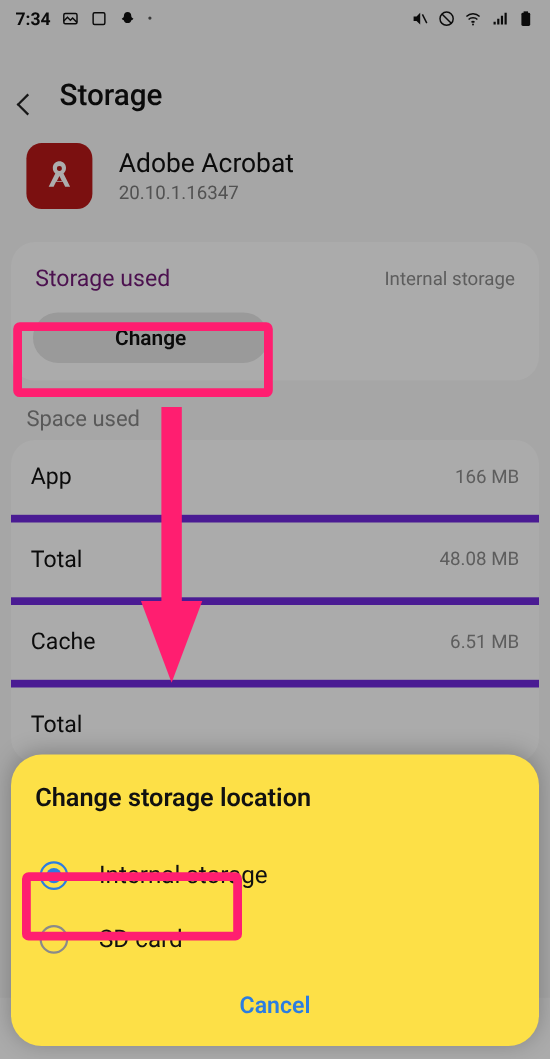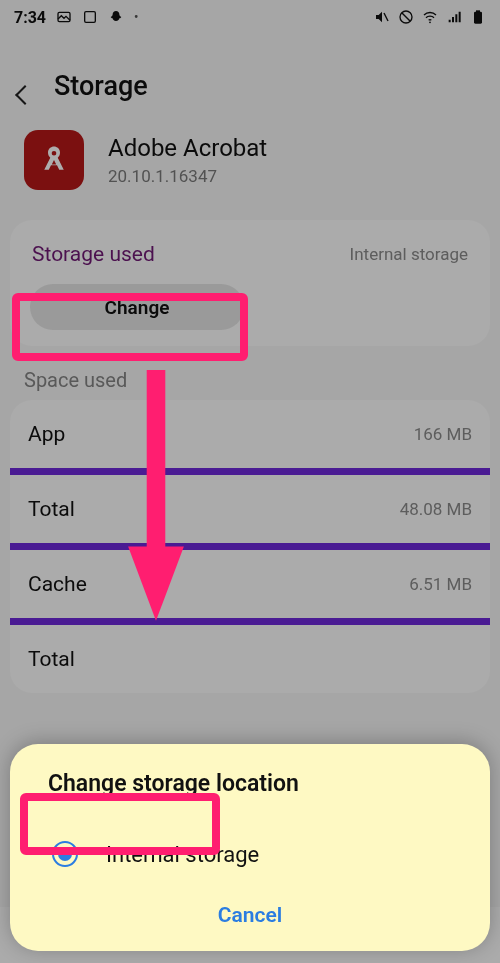--- a/index.html
+++ b/index.html
@@ -38,21 +38,21 @@
   .list { background: #fcfcfc; border-radius: 22px; margin: 0 10px; }
   .list-row { display: flex; justify-content: space-between; align-items: center; padding: 22px 18px; border-bottom: 7px solid #6d28d9; }
   .list-row:last-child { border-bottom: none; }
   .list-row .k { font-size: 21px; color: #111; }
   .list-row .v { font-size: 17px; color: #8a8a8a; }
 
   
   .bottombar { position: absolute; bottom: 0; left: 0; right: 0; height: 56px; background: #fcfcfc; display: flex; justify-content: space-around; align-items: center; font-size: 14px; color: #333; }
 
   
-  .dialog { position: absolute; left: 10px; right: 10px; bottom: 12px; background: #fef9c3; border-radius: 28px; padding: 26px 32px 14px; z-index: 10; box-shadow: 0 -2px 20px rgba(0,0,0,0.25); }
+  .dialog { position: absolute; left: 10px; right: 10px; bottom: 12px; background: #fde047; border-radius: 28px; padding: 26px 16px 14px; z-index: 10; box-shadow: 0 -2px 20px rgba(0,0,0,0.25); }
   .dialog h2 { font-size: 23px; font-weight: 600; color: #111; margin-bottom: 28px; padding-left: 6px; }
   .radio-row { display: flex; align-items: center; gap: 28px; padding: 16px 10px; }
   .radio { width: 26px; height: 26px; border-radius: 50%; border: 2px solid #8a8a8a; position: relative; flex-shrink: 0; }
   .radio.checked { border-color: #2b7de1; }
   .radio.checked::after { content: ""; position: absolute; inset: 4px; border-radius: 50%; background: #2b7de1; }
   .radio-label { font-size: 22px; color: #111; }
   .dialog-cancel { text-align: center; font-size: 21px; font-weight: 600; color: #2b7de1; padding: 20px 0 10px; }
 
   
   .hl { position: absolute; border: 8px solid #ff1e70; border-radius: 6px; z-index: 20; pointer-events: none; }
@@ -158,20 +158,24 @@
   </div>
 
   <div class="dim-overlay"></div>
 
   <div class="dialog">
     <h2>Change storage location</h2>
     <div class="radio-row">
       <div class="radio checked"></div>
       <span class="radio-label">Internal storage</span>
     </div>
+    <div class="radio-row">
+      <div class="radio"></div>
+      <span class="radio-label">SD card</span>
+    </div>
     <div class="dialog-cancel">
       <span>Cancel</span>
     </div>
   </div>
 
   <div class="hl hl1"></div>
   <div class="hl hl2"></div>
 
   <svg class="arrow" viewBox="0 0 60 280">
     <rect x="20" y="0" width="20" height="200" fill="#ff1e70"></rect>

